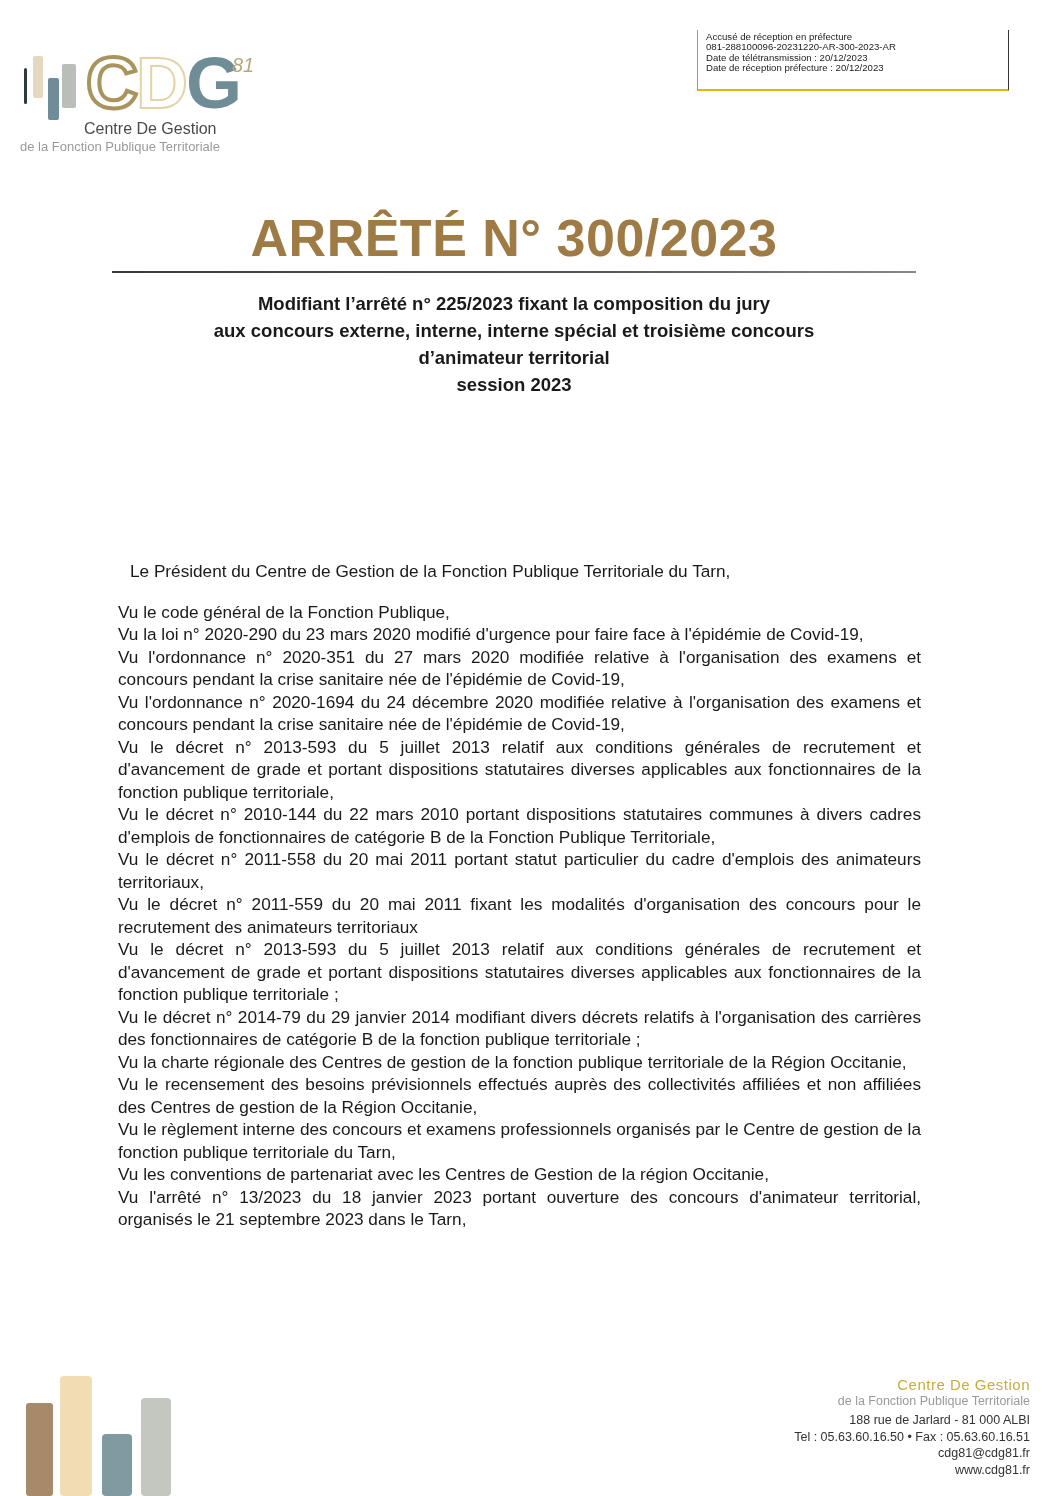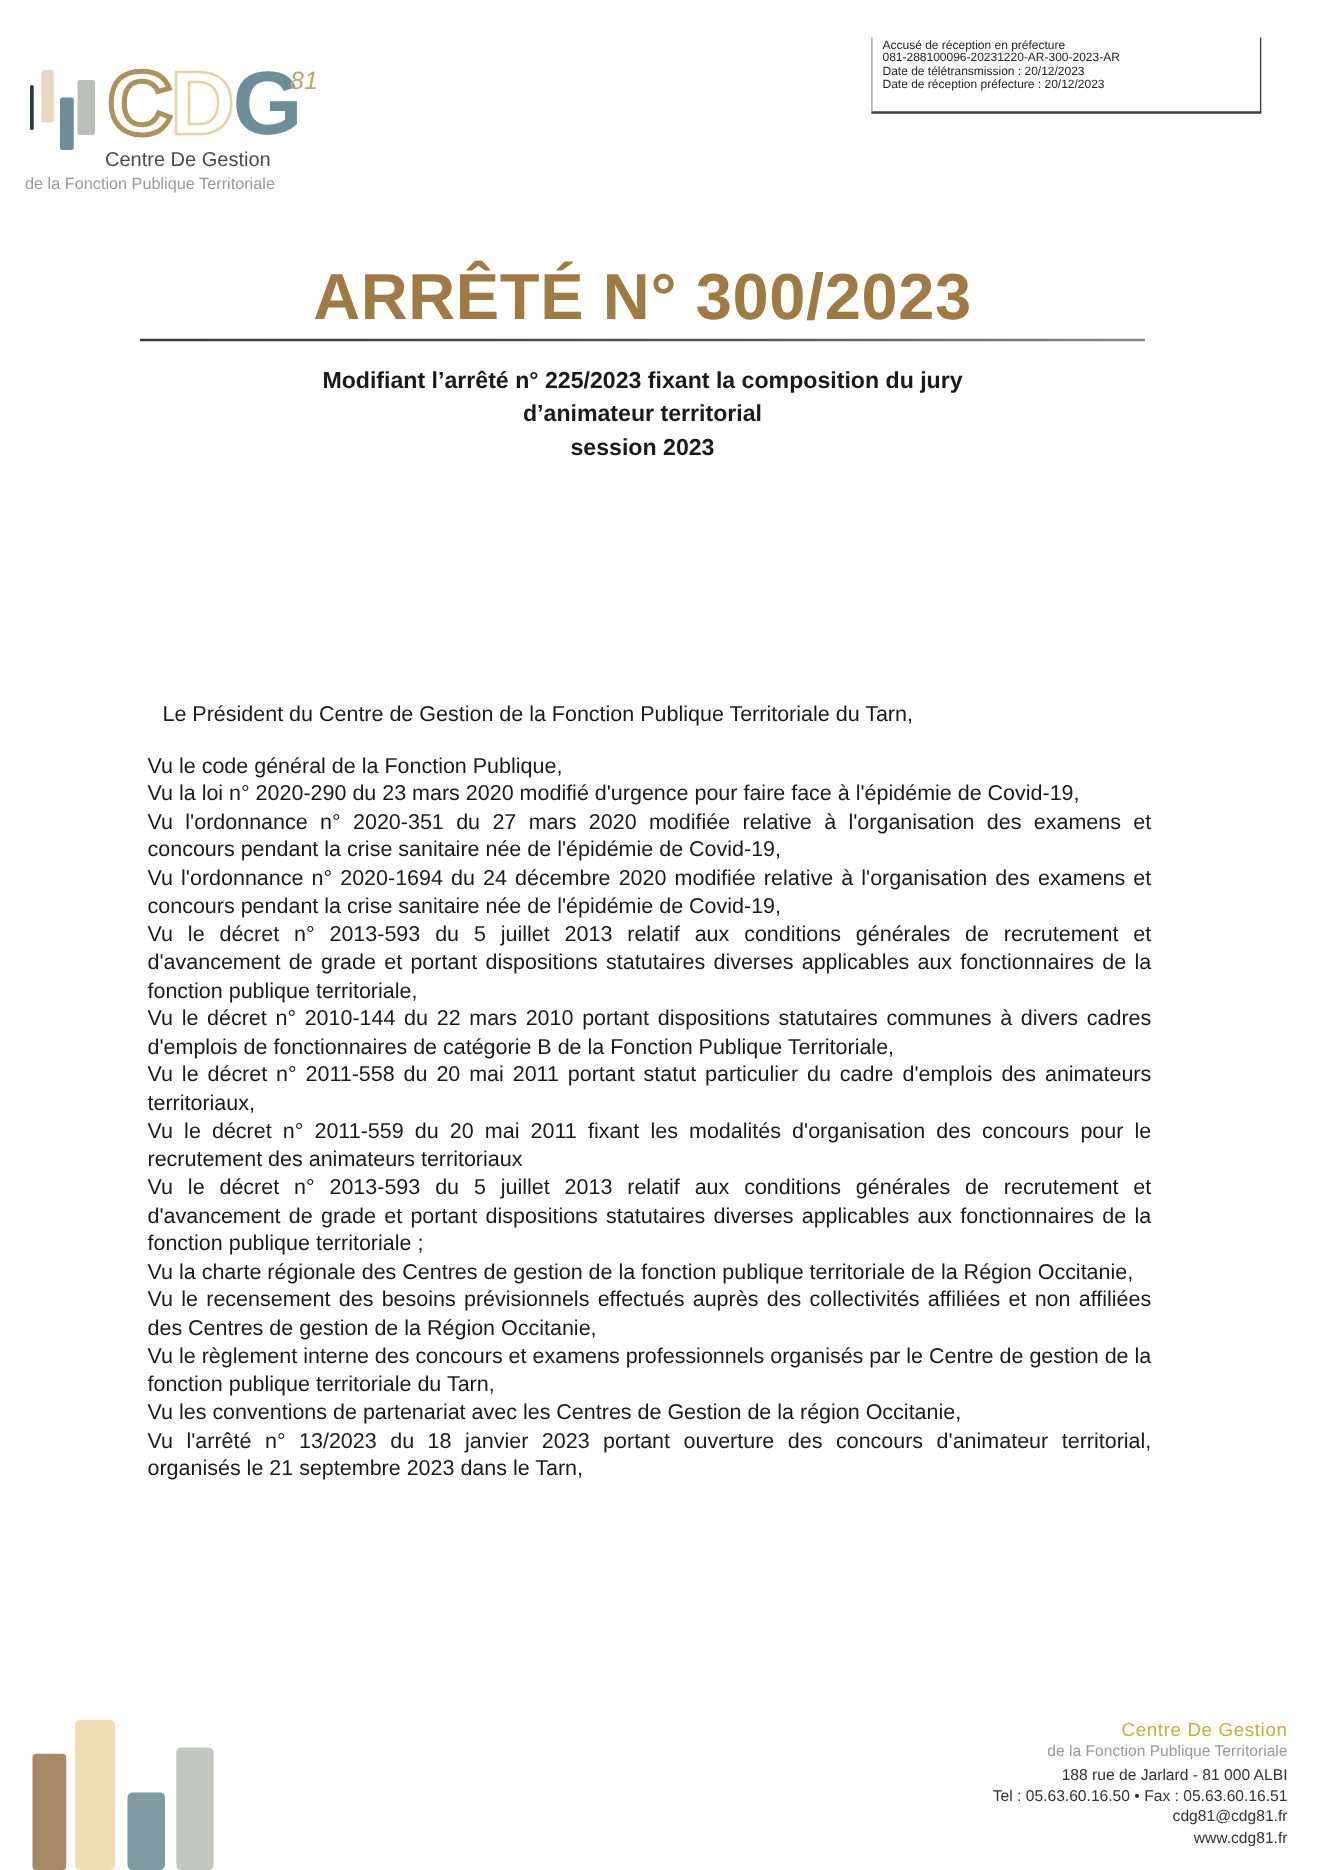--- a/index.html
+++ b/index.html
@@ -1,19 +1,19 @@
 <!DOCTYPE html>
 <html><head>
 <meta charset="utf-8">
 <style>
   html, body { margin: 0; padding: 0; background: #ffffff; }
   body { width: 1058px; height: 1496px; position: relative; overflow: hidden; font-family: "Liberation Sans", sans-serif; color: #1a1a1a; }
 
   
-  .stamp { position: absolute; left: 697px; top: 30px; width: 312px; height: 61px; border-right: 1.5px solid #333; border-bottom: 2px solid #404040; border-left: 1px solid #999; box-sizing: border-box; padding: 2px 0 0 8px; }
+  .stamp { position: absolute; left: 697px; top: 30px; width: 312px; height: 61px; border-right: 1.5px solid #333; border-bottom: 2px solid #eab308; border-left: 1px solid #999; box-sizing: border-box; padding: 2px 0 0 8px; }
   .stamp div { font-size: 9.6px; line-height: 10.4px; color: #222; white-space: nowrap; }
 
   
   .logo { position: absolute; left: 18px; top: 48px; width: 260px; height: 110px; }
   .logo .bars { position: absolute; left: 0; top: 0; width: 80px; height: 80px; }
   .bar { position: absolute; border-radius: 2px; }
   .logo-letters { position: absolute; left: 68px; top: 0; font-family: "Liberation Sans", sans-serif; font-size: 72px; font-weight: bold; line-height: 70px; letter-spacing: -2px; }
   .logo-letters .c { color: #fff; -webkit-text-stroke: 4px #a8945c; }
   .logo-letters .d { color: #fff; -webkit-text-stroke: 2px #e4d3a7; }
   .logo-letters .g { color: #6f8d97; }
@@ -62,35 +62,37 @@
   <div class="logo-81">81</div>
   <div class="logo-sub1">Centre De Gestion</div>
   <div class="logo-sub2">de la Fonction Publique Territoriale</div>
 </div>
 
 <div class="title">ARRÊTÉ N° 300/2023</div>
 <div class="rule"></div>
 
 <div class="subtitle">
   <div>Modifiant l’arrêté n° 225/2023 fixant la composition du jury</div>
+  <div>aux concours externe, interne, interne spécial et troisième concours</div>
   <div>d’animateur territorial</div>
   <div>session 2023</div>
 </div>
 
 <div class="body">
   <p class="intro">Le Président du Centre de Gestion de la Fonction Publique Territoriale du Tarn,</p>
   <p>Vu le code général de la Fonction Publique,</p>
   <p>Vu la loi n° 2020-290 du 23 mars 2020 modifié d'urgence pour faire face à l'épidémie de Covid-19,</p>
   <p> Vu l'ordonnance  n° 2020-351 du 27 mars 2020 modifiée relative à l'organisation des examens et concours pendant la crise sanitaire née de l'épidémie de Covid-19,</p>
   <p> Vu l'ordonnance n° 2020-1694 du 24 décembre 2020 modifiée relative à l'organisation des examens et concours pendant la crise sanitaire née de l'épidémie de Covid-19,</p>
   <p> Vu le décret n° 2013-593 du 5 juillet 2013 relatif aux conditions générales de recrutement et d'avancement de grade et portant dispositions statutaires diverses applicables aux fonctionnaires de la fonction publique territoriale,</p>
   <p>Vu le décret n° 2010-144 du 22 mars 2010 portant dispositions statutaires communes à divers cadres d'emplois de fonctionnaires de catégorie B de la Fonction Publique Territoriale,</p>
   <p>Vu le décret n° 2011-558 du 20 mai 2011 portant statut particulier du cadre d'emplois des animateurs territoriaux,</p>
   <p>Vu le décret n° 2011-559 du 20 mai 2011 fixant les modalités d'organisation des concours pour le recrutement des animateurs territoriaux</p>
   <p> Vu le décret n° 2013-593 du 5 juillet 2013 relatif aux conditions générales de recrutement et d'avancement de grade et portant dispositions statutaires diverses applicables aux fonctionnaires de la fonction publique territoriale ;</p>
+  <p>Vu le décret n° 2014-79 du 29 janvier 2014 modifiant divers décrets relatifs à l'organisation des carrières des fonctionnaires de catégorie B de la fonction publique territoriale ;</p>
   <p>Vu la charte régionale des Centres de gestion de la fonction publique territoriale de la Région Occitanie,</p>
   <p>Vu le recensement des besoins prévisionnels effectués auprès des collectivités affiliées et non affiliées des Centres de gestion de la Région Occitanie,</p>
   <p>Vu le règlement interne des concours et examens professionnels organisés par le Centre de gestion  de la fonction publique territoriale du Tarn,</p>
   <p>Vu les conventions de partenariat avec les Centres de Gestion de la région Occitanie,</p>
   <p>Vu l'arrêté n° 13/2023 du 18 janvier 2023 portant ouverture des concours d'animateur territorial, organisés le 21 septembre 2023 dans le Tarn,</p>
 </div>
 
 <div class="foot-bars">
   <div class="bar" style="left:0; top:29px; width:27px; height:93px; background:#a68a6a; border-radius:3px;"></div>
   <div class="bar" style="left:34px; top:2px; width:32px; height:120px; background:#f0ddb3; border-radius:4px;"></div>

